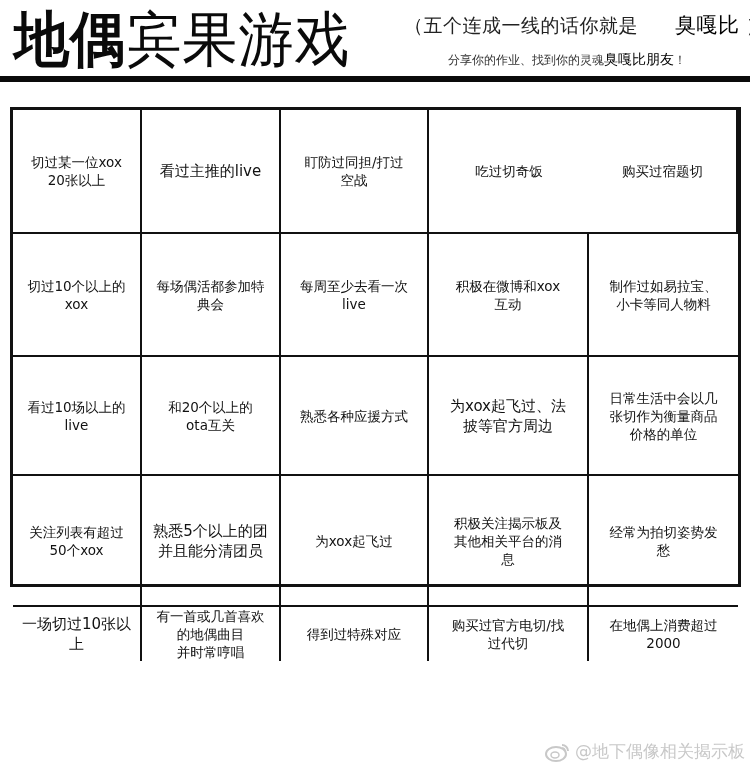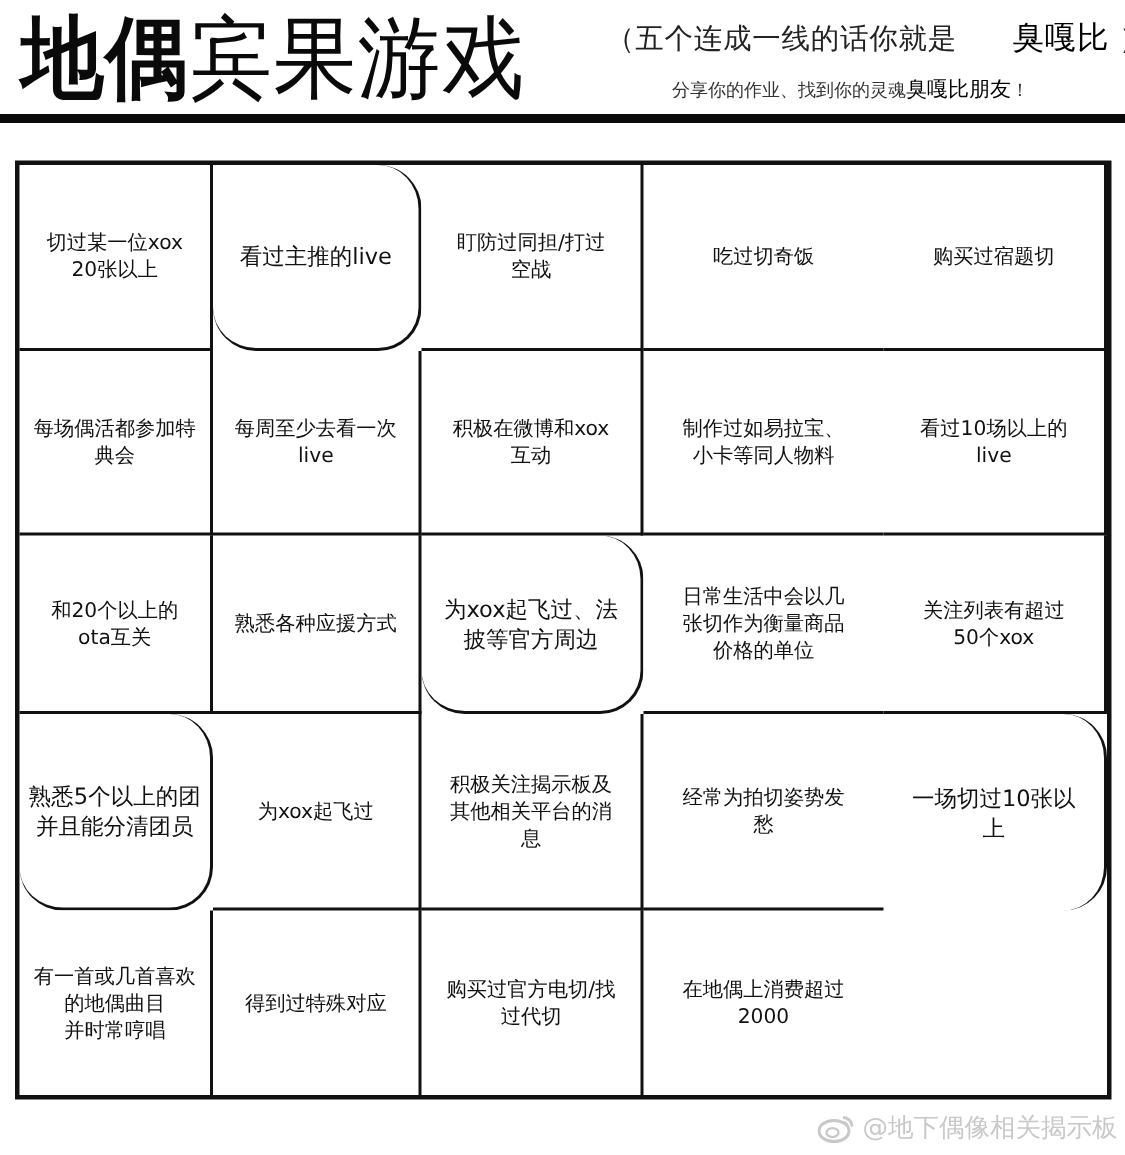--- a/index.html
+++ b/index.html
@@ -4,26 +4,26 @@
 <style>
   html, body { margin:0; padding:0; background:#fff; }
   body { width:750px; height:770px; position:relative; overflow:hidden; font-family:"DejaVu Sans", sans-serif; color:#111; }
   .title { position:absolute; left:14px; top:6px; font-size:60px; line-height:66px; font-weight:bold; letter-spacing:1px; color:#0a0a0a; white-space:nowrap; transform:scaleX(0.92); transform-origin:left top; }
   .title .light { font-weight:normal; }
   .sub1 { position:absolute; left:404px; top:12px; font-size:19px; line-height:26px; color:#222; white-space:nowrap; letter-spacing:0.5px; }
   .sub1 .hl { font-size:21px; color:#000;margin-left:37px; }
   .sub2 { position:absolute; left:448px; top:52px; font-size:12px; line-height:16px; color:#333; white-space:nowrap; }
   .sub2 .hl { font-size:14px; color:#000;font-family:Liberation Serif, serif; }
   .rule { position:absolute; left:0; top:76px; width:750px; height:6px; background:#0a0a0a; }
-  .grid { position:absolute; left:10px; top:107px; width:731px; height:626px; border:3px solid #111; box-sizing:border-box;
+  .grid { position:absolute; left:10px; top:107px; width:731px; height:480px; border:3px solid #111; box-sizing:border-box;
           display:grid; grid-template-columns:129px 139px 148px 160px 1fr; grid-template-rows:124px 123px 119px 131px 1fr; }
   .cell { border-right:2px solid #111; border-bottom:2px solid #111; display:flex; align-items:center; justify-content:center; text-align:center; padding:0 6px; font-size:13.5px; line-height:18px; color:#111; box-sizing:border-box; white-space:pre-line; }
   .cell.c5 { border-right:none; }
   .cell.r5 { border-bottom:none; }
-  .cell.big { font-size:15px; line-height:20px;border-radius:29px; }
+  .cell.big { font-size:15px; line-height:20px; }
   .watermark { position:absolute; left:545px; top:740px; font-size:17px; color:#c8c8c8; white-space:nowrap; display:flex; align-items:center; gap:4px; }
   .wb-icon { width:26px; height:20px; position:relative; }
 </style>
 </head>
 <body>
 
 <div class="title">
   <span>地偶</span><span class="light">宾果游戏</span>
 </div>
 
@@ -39,20 +39,22 @@
 
 <div class="grid">
   <div class="cell">切过某一位xox
 20张以上</div>
   <div class="cell big">看过主推的live</div>
   <div class="cell">盯防过同担/打过
 空战</div>
   <div class="cell c5">吃过切奇饭</div>
   <div class="cell">购买过宿题切</div>
 
+  <div class="cell">切过10个以上的
+xox</div>
   <div class="cell">每场偶活都参加特
 典会</div>
   <div class="cell">每周至少去看一次
 live</div>
   <div class="cell">积极在微博和xox
 互动</div>
   <div class="cell c5">制作过如易拉宝、
 小卡等同人物料</div>
 
   <div class="cell">看过10场以上的

